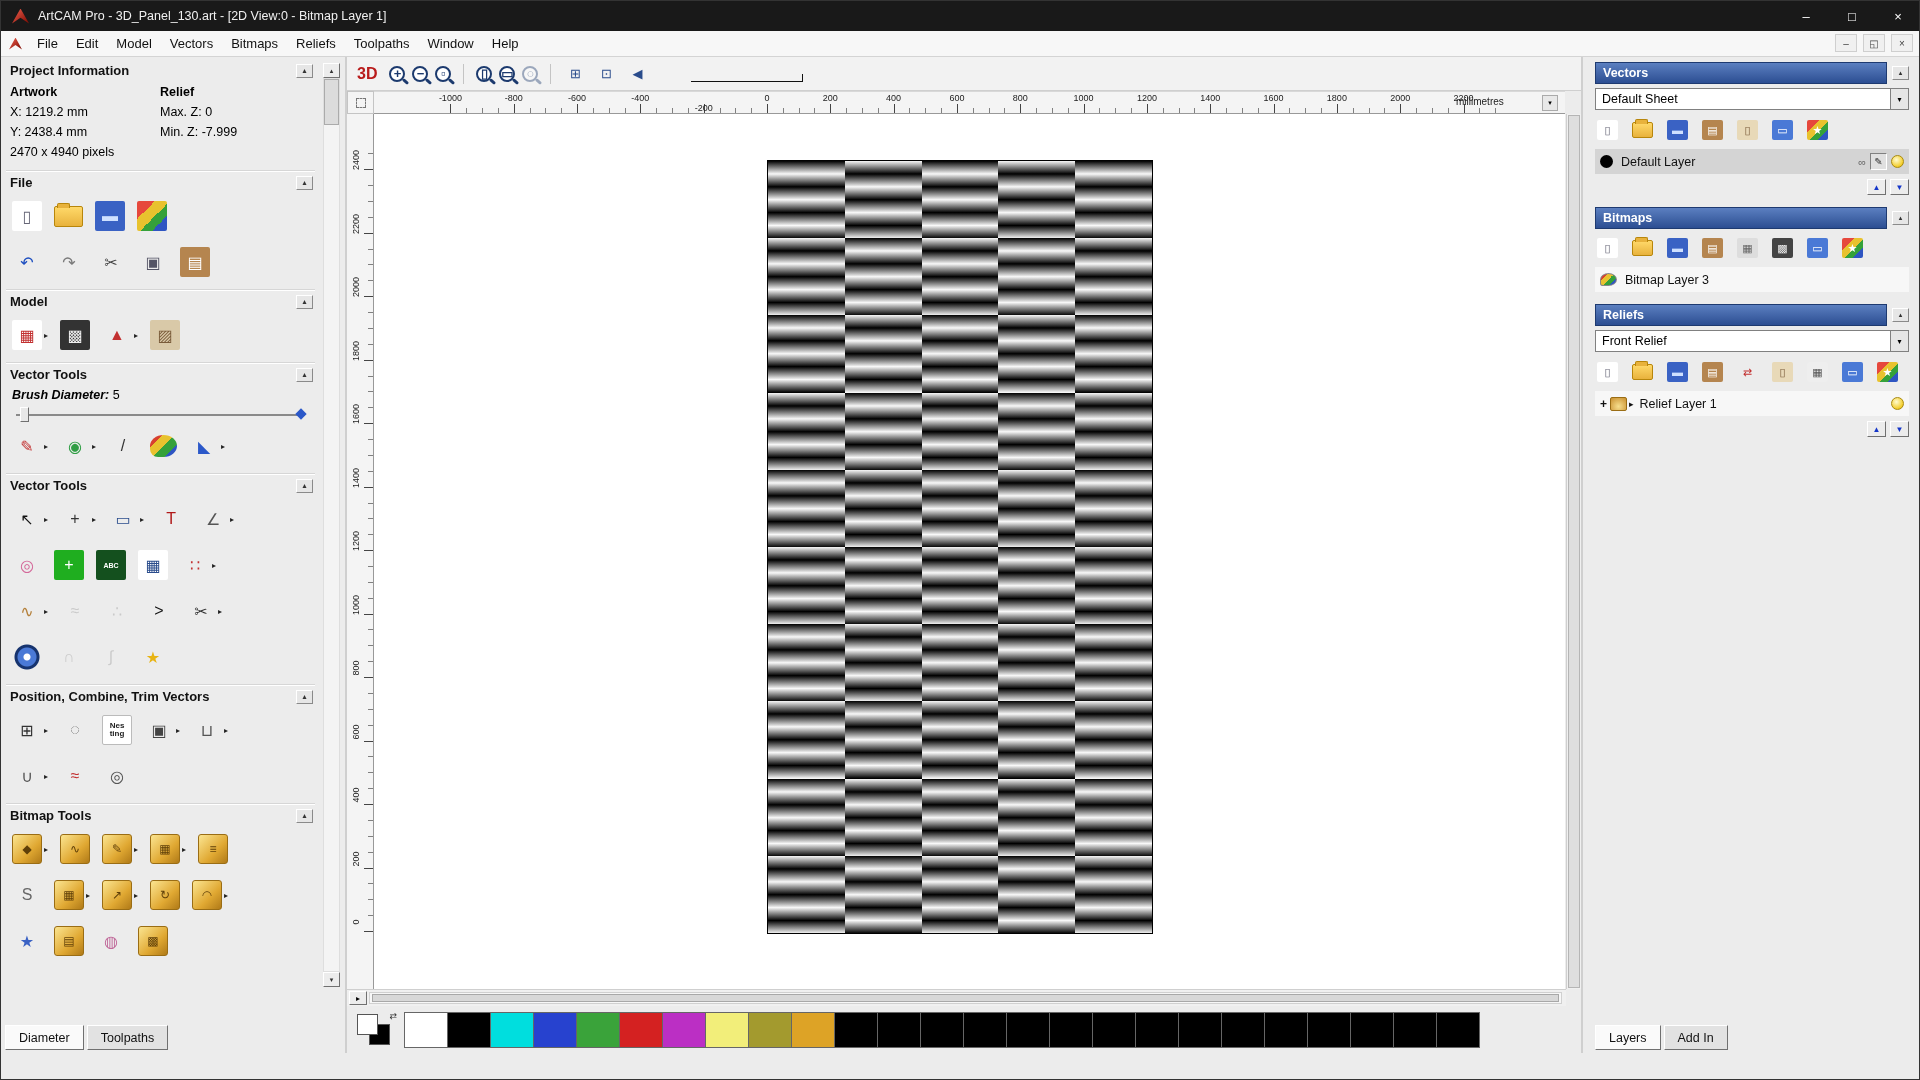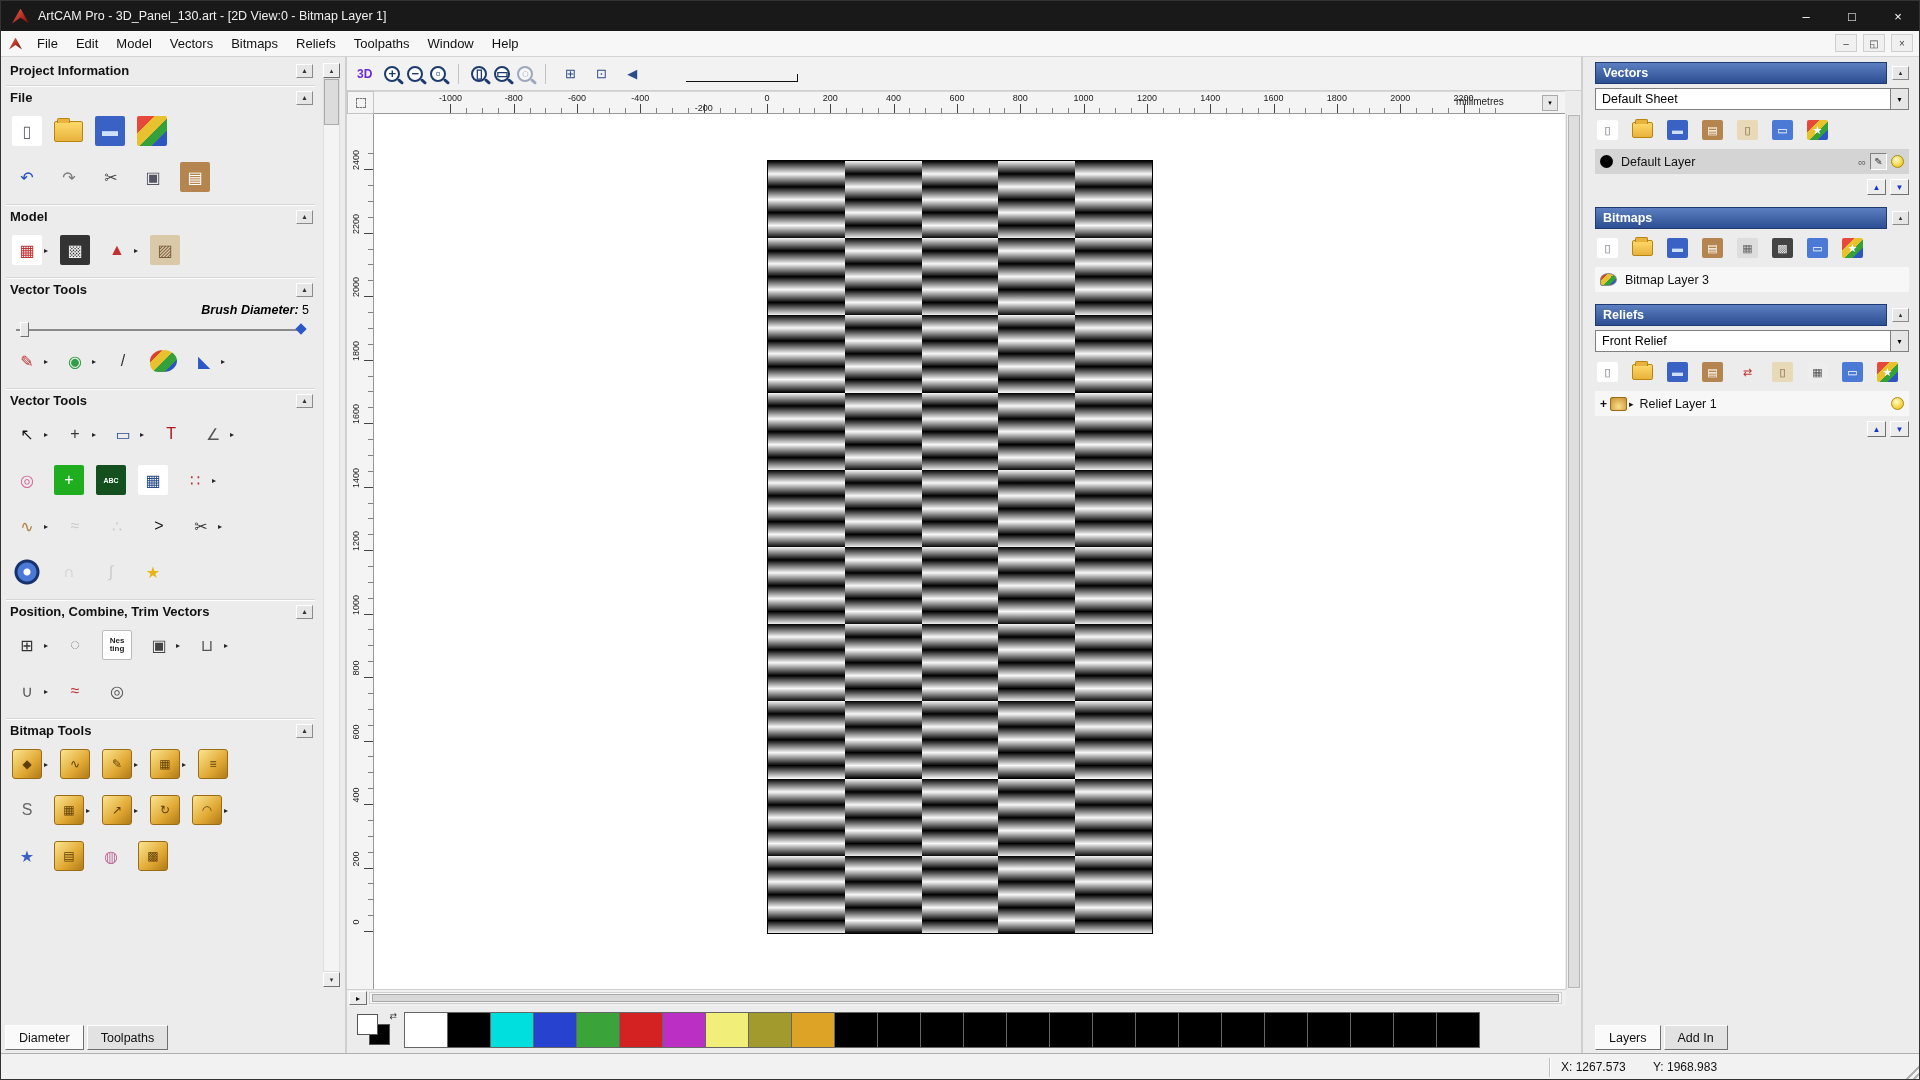--- a/index.html
+++ b/index.html
@@ -16,21 +16,21 @@
 
   
   .menubar { position:absolute; left:0; top:30px; width:1920px; height:26px; background:#f7f7f7; border-bottom:1px solid #d4d4d4; display:flex; align-items:center; }
   .childicon { width:13px; height:12px; margin:0 6px 0 8px; background:linear-gradient(135deg,#e05545 15%,#8a1208 85%); clip-path:polygon(0 100%,50% 0,100% 100%,50% 62%); }
   .menu-item { padding:4px 9px; font-size:13px; color:#111; }
   .childctrls { position:absolute; right:8px; top:3px; display:flex; gap:6px; }
   .cbtn { width:22px; height:18px; font-size:10px; color:#444; background:#f0f0f0; border:1px solid #cfcfcf; display:flex; align-items:center; justify-content:center; }
 
   
   .left-panel { position:absolute; left:0; top:56px; width:346px; height:996px; background:#ececec; border-right:2px solid #cfcfcf; }
-  .lsections { position:absolute; left:5px; right:30px; top:2px; bottom:62px; overflow:hidden;text-align:right; }
+  .lsections { position:absolute; left:5px; right:30px; top:2px; bottom:62px; overflow:hidden; }
   .lsection { padding-bottom:4px; }
   .lsection + .lsection { border-top:1px solid #d6d6d6; box-shadow:0 1px 0 #ffffff inset; }
   .lheader { display:flex; align-items:center; font-weight:bold; font-size:13px; padding:4px 2px 3px 4px; color:#111; }
   .rollup { margin-left:auto; width:17px; height:14px; background:#e6e6e6; border:1px solid; border-color:#fff #8a8a8a #8a8a8a #fff; font-size:7px; color:#333; display:flex; align-items:center; justify-content:center; }
   .pi { padding:1px 4px 4px 4px; }
   .pi-row { display:grid; grid-template-columns:150px 1fr; height:20px; align-items:center; font-size:12.5px; }
   .pi-head { font-weight:bold; }
   .icon-row { display:flex; align-items:center; gap:12px; padding:8px 6px; height:46px; }
   .icw { display:flex; align-items:center; }
   .fly { font-size:8px; color:#222; margin-left:2px; }
@@ -54,21 +54,21 @@
   .lsb { width:17px; height:15px; font-size:7px; background:#ececec; border:1px solid; border-color:#fff #707070 #707070 #fff; color:#333; display:flex; align-items:center; justify-content:center; }
   .ltrack { flex:1; width:17px; background:#f4f4f4; border:1px solid #dedede; position:relative; }
   .lthumb { position:absolute; top:0; left:0; right:0; height:46px; background:#dcdcdc; border:1px solid #ababab; }
   .ltabs { position:absolute; left:4px; bottom:3px; display:flex; gap:3px; }
   .tab { height:25px; padding:2px 13px; background:#e2e2e2; border:1px solid; border-color:#fff #707070 #707070 #fff; font-size:12.5px; display:inline-flex; align-items:center; color:#111; }
   .tab.active { background:#fafafa; }
 
   
   .canvas-wrap { position:absolute; left:346px; top:56px; width:1234px; height:950px; background:#ececec; }
   .vtoolbar { position:absolute; left:0; top:0; right:0; height:34px; background:#f2f2f2; border-bottom:1px solid #cfcfcf; display:flex; align-items:center; padding:0 10px; gap:6px; }
-  .btn3d { font-weight:bold; font-size:12px; background:none; border:none; color:#6d28d9; margin-right:6px; }
+  .btn3d { font-weight:bold; font-size:16px; background:none; border:none; color:#b91c1c; margin-right:6px; }
   #tb-icons { display:flex; align-items:center; gap:7px; }
   .vtoolbar .icon-row, .vtoolbar .tico { height:auto; padding:0; }
   .vtoolbar .tico { width:24px; height:24px; font-size:13px; }
   .tsep { width:1px; height:20px; background:#c4c4c4; margin:0 5px; }
   .mag { width:16px !important; height:16px !important; border:2px solid #1c3a6e; border-radius:50%; font-size:10px; font-weight:bold; color:#1c3a6e; position:relative; background:#fff; }
   .mag::after { content:""; position:absolute; width:7px; height:3px; background:#1c3a6e; right:-6px; bottom:-3px; transform:rotate(40deg); border-radius:2px; }
   .line-preview { width:112px; height:16px; border-bottom:1px solid #111; position:relative; margin-left:36px; }
   .line-preview span { position:absolute; right:0; bottom:0; width:1px; height:7px; background:#111; }
   .rcorner { position:absolute; left:0; top:34px; width:27px; height:23px; background:#f4f4f4; border:1px solid #c4c4c4; display:flex; align-items:center; justify-content:center; }
   .origin-glyph { width:10px; height:10px; border:1px dashed #777; }
@@ -171,20 +171,37 @@
     </div>
   </div>
 
   <div class="left-panel">
     <div class="lsections">
 
       <div class="lsection">
         <div class="lheader">
           <span>Project Information</span>
           <span class="rollup">▴</span>
+        </div>
+        <div class="pi">
+          <div class="pi-row">
+            <span class="pi-head">Artwork</span>
+            <span class="pi-head">Relief</span>
+          </div>
+          <div class="pi-row">
+            <span>X: 1219.2 mm</span>
+            <span>Max. Z: 0</span>
+          </div>
+          <div class="pi-row">
+            <span>Y: 2438.4 mm</span>
+            <span>Min. Z: -7.999</span>
+          </div>
+          <div class="pi-row">
+            <span>2470 x 4940 pixels</span>
+          </div>
         </div>
       </div>
 
       <div class="lsection">
         <div class="lheader">
           <span>File</span>
           <span class="rollup">▴</span>
         </div>
         <div>
             <div class="icon-row">
@@ -930,20 +947,14 @@
         <span class="udbtn">▼</span>
       </div>
     </div>
 
     <div class="rtabs">
       <span class="tab active">Layers</span>
       <span class="tab">Add In</span>
     </div>
   </div>
 
-  <div class="statusbar">
-    <span class="ssep"></span>
-    <span class="sx">X: 1267.573</span>
-    <span class="sy">Y: 1968.983</span>
-    <span class="grip"></span>
-  </div>
 
 </div>
 
 </body></html>

